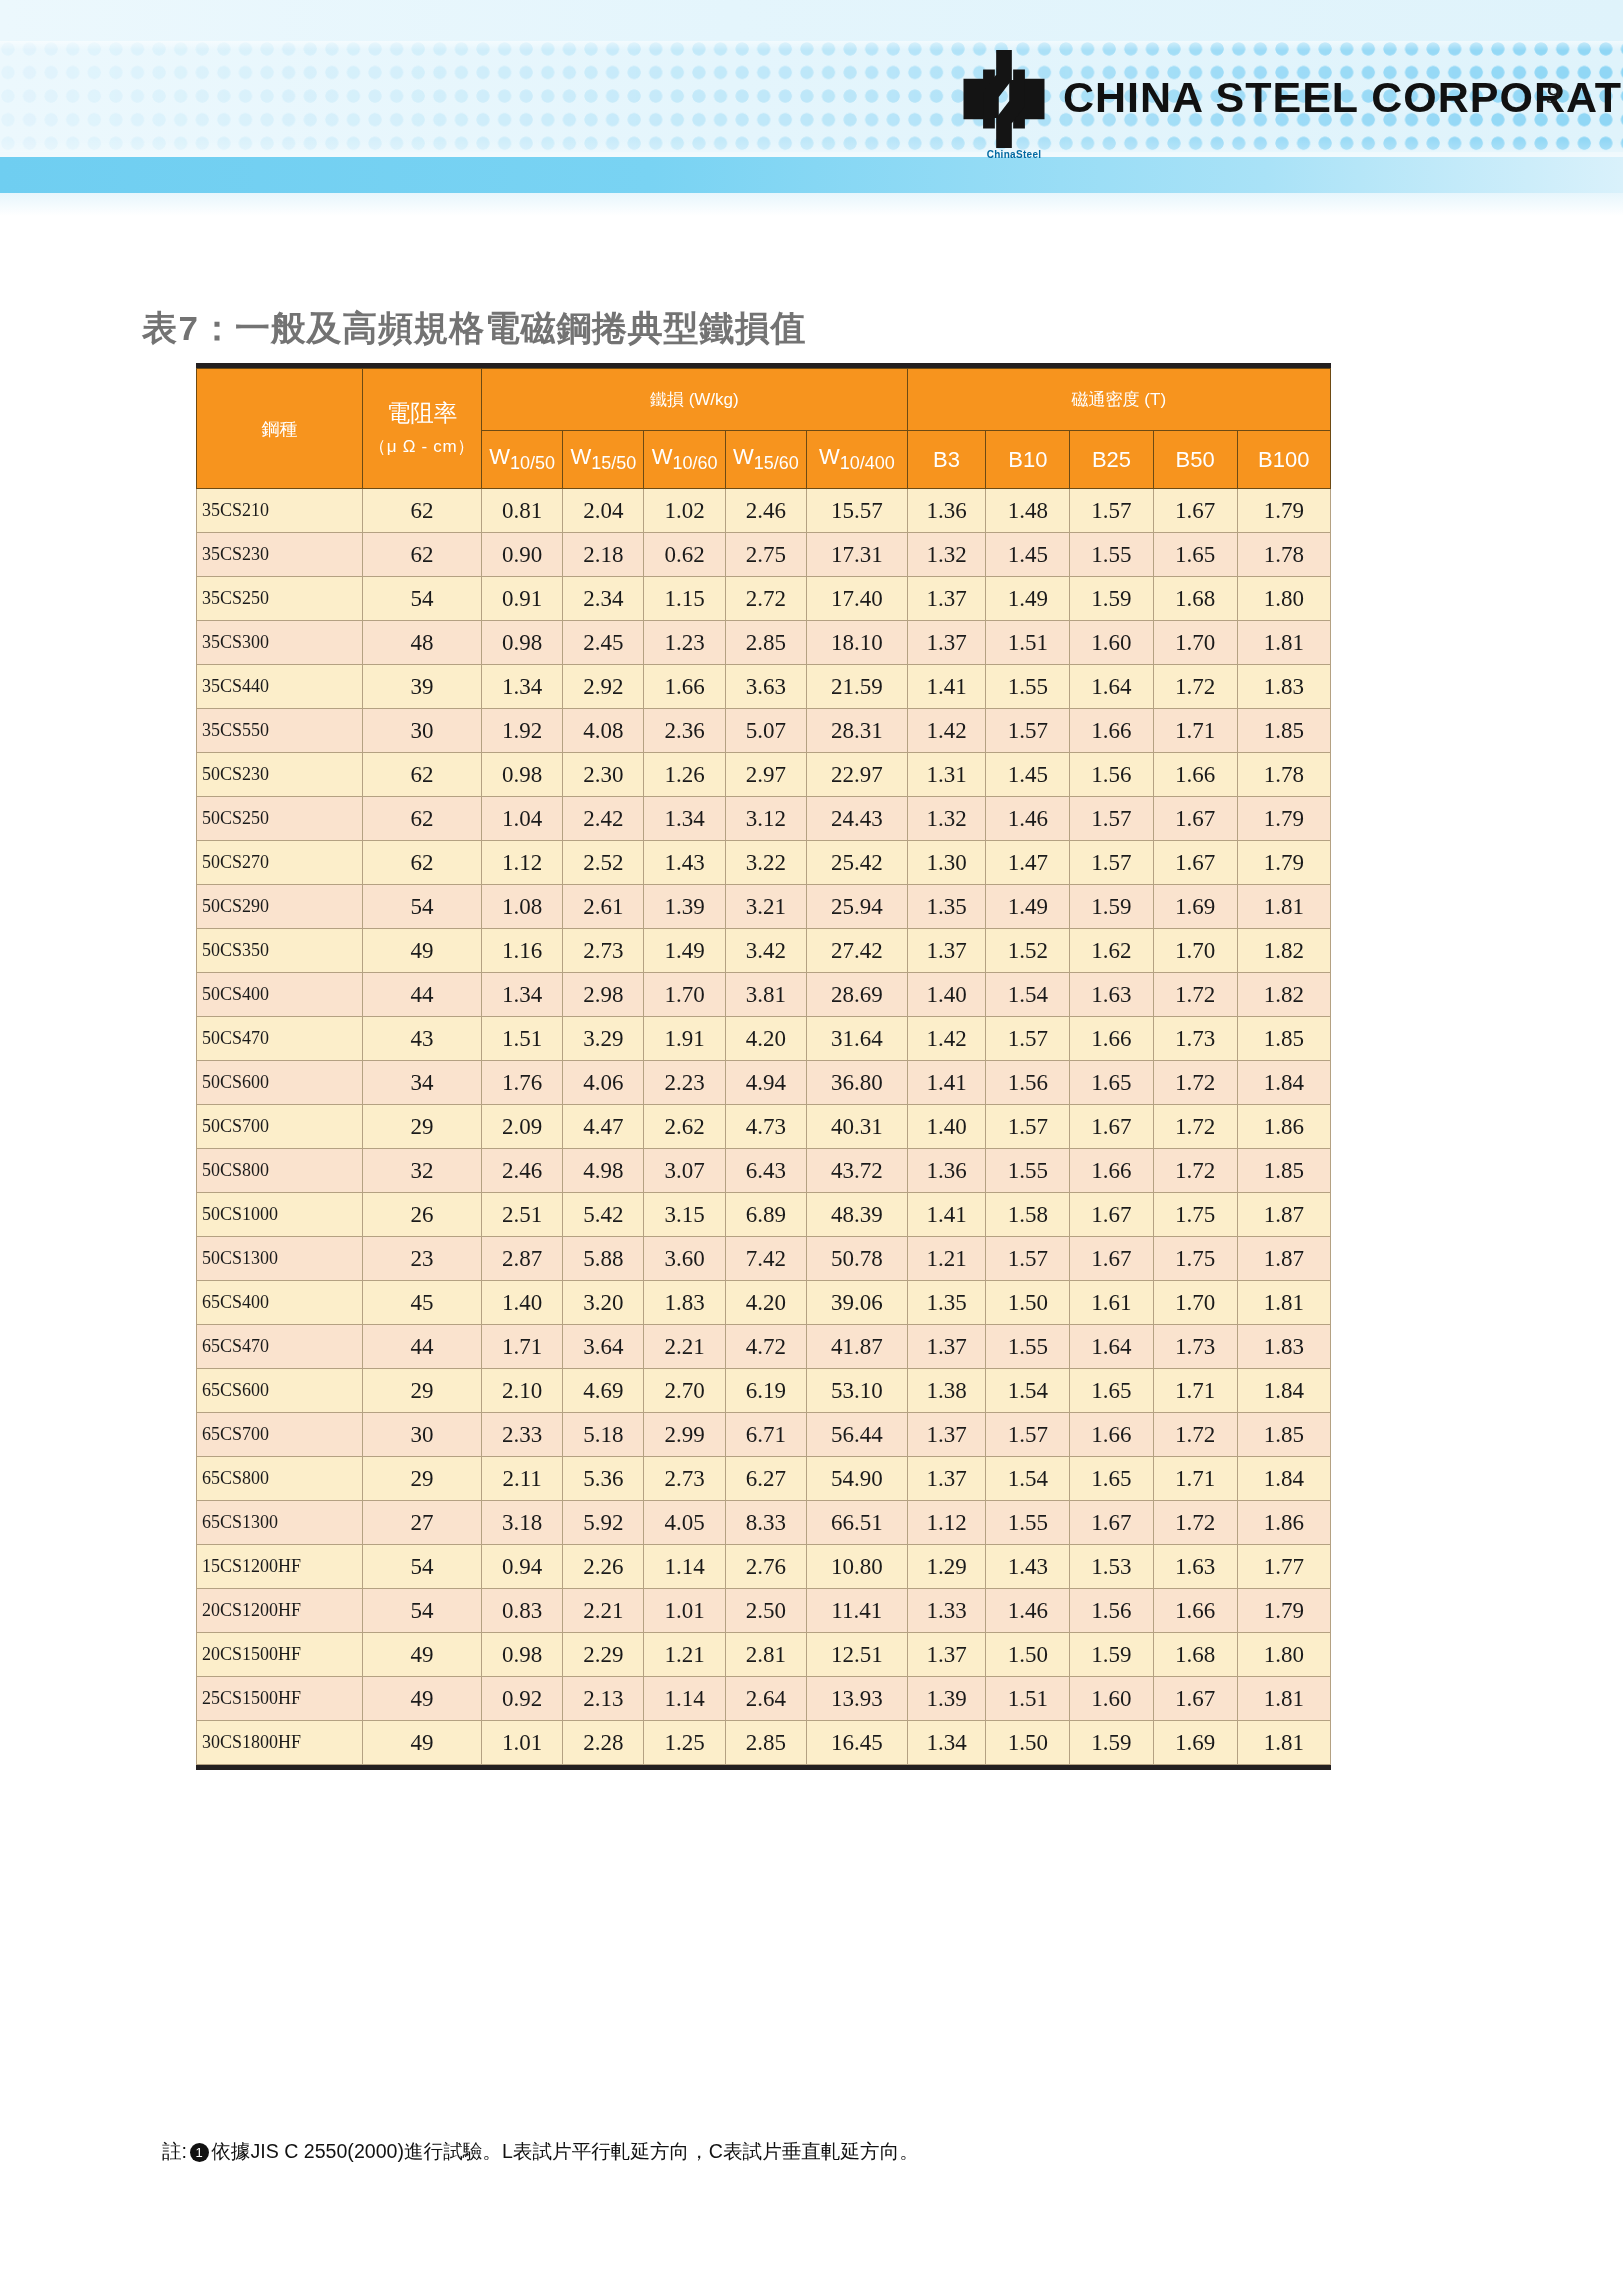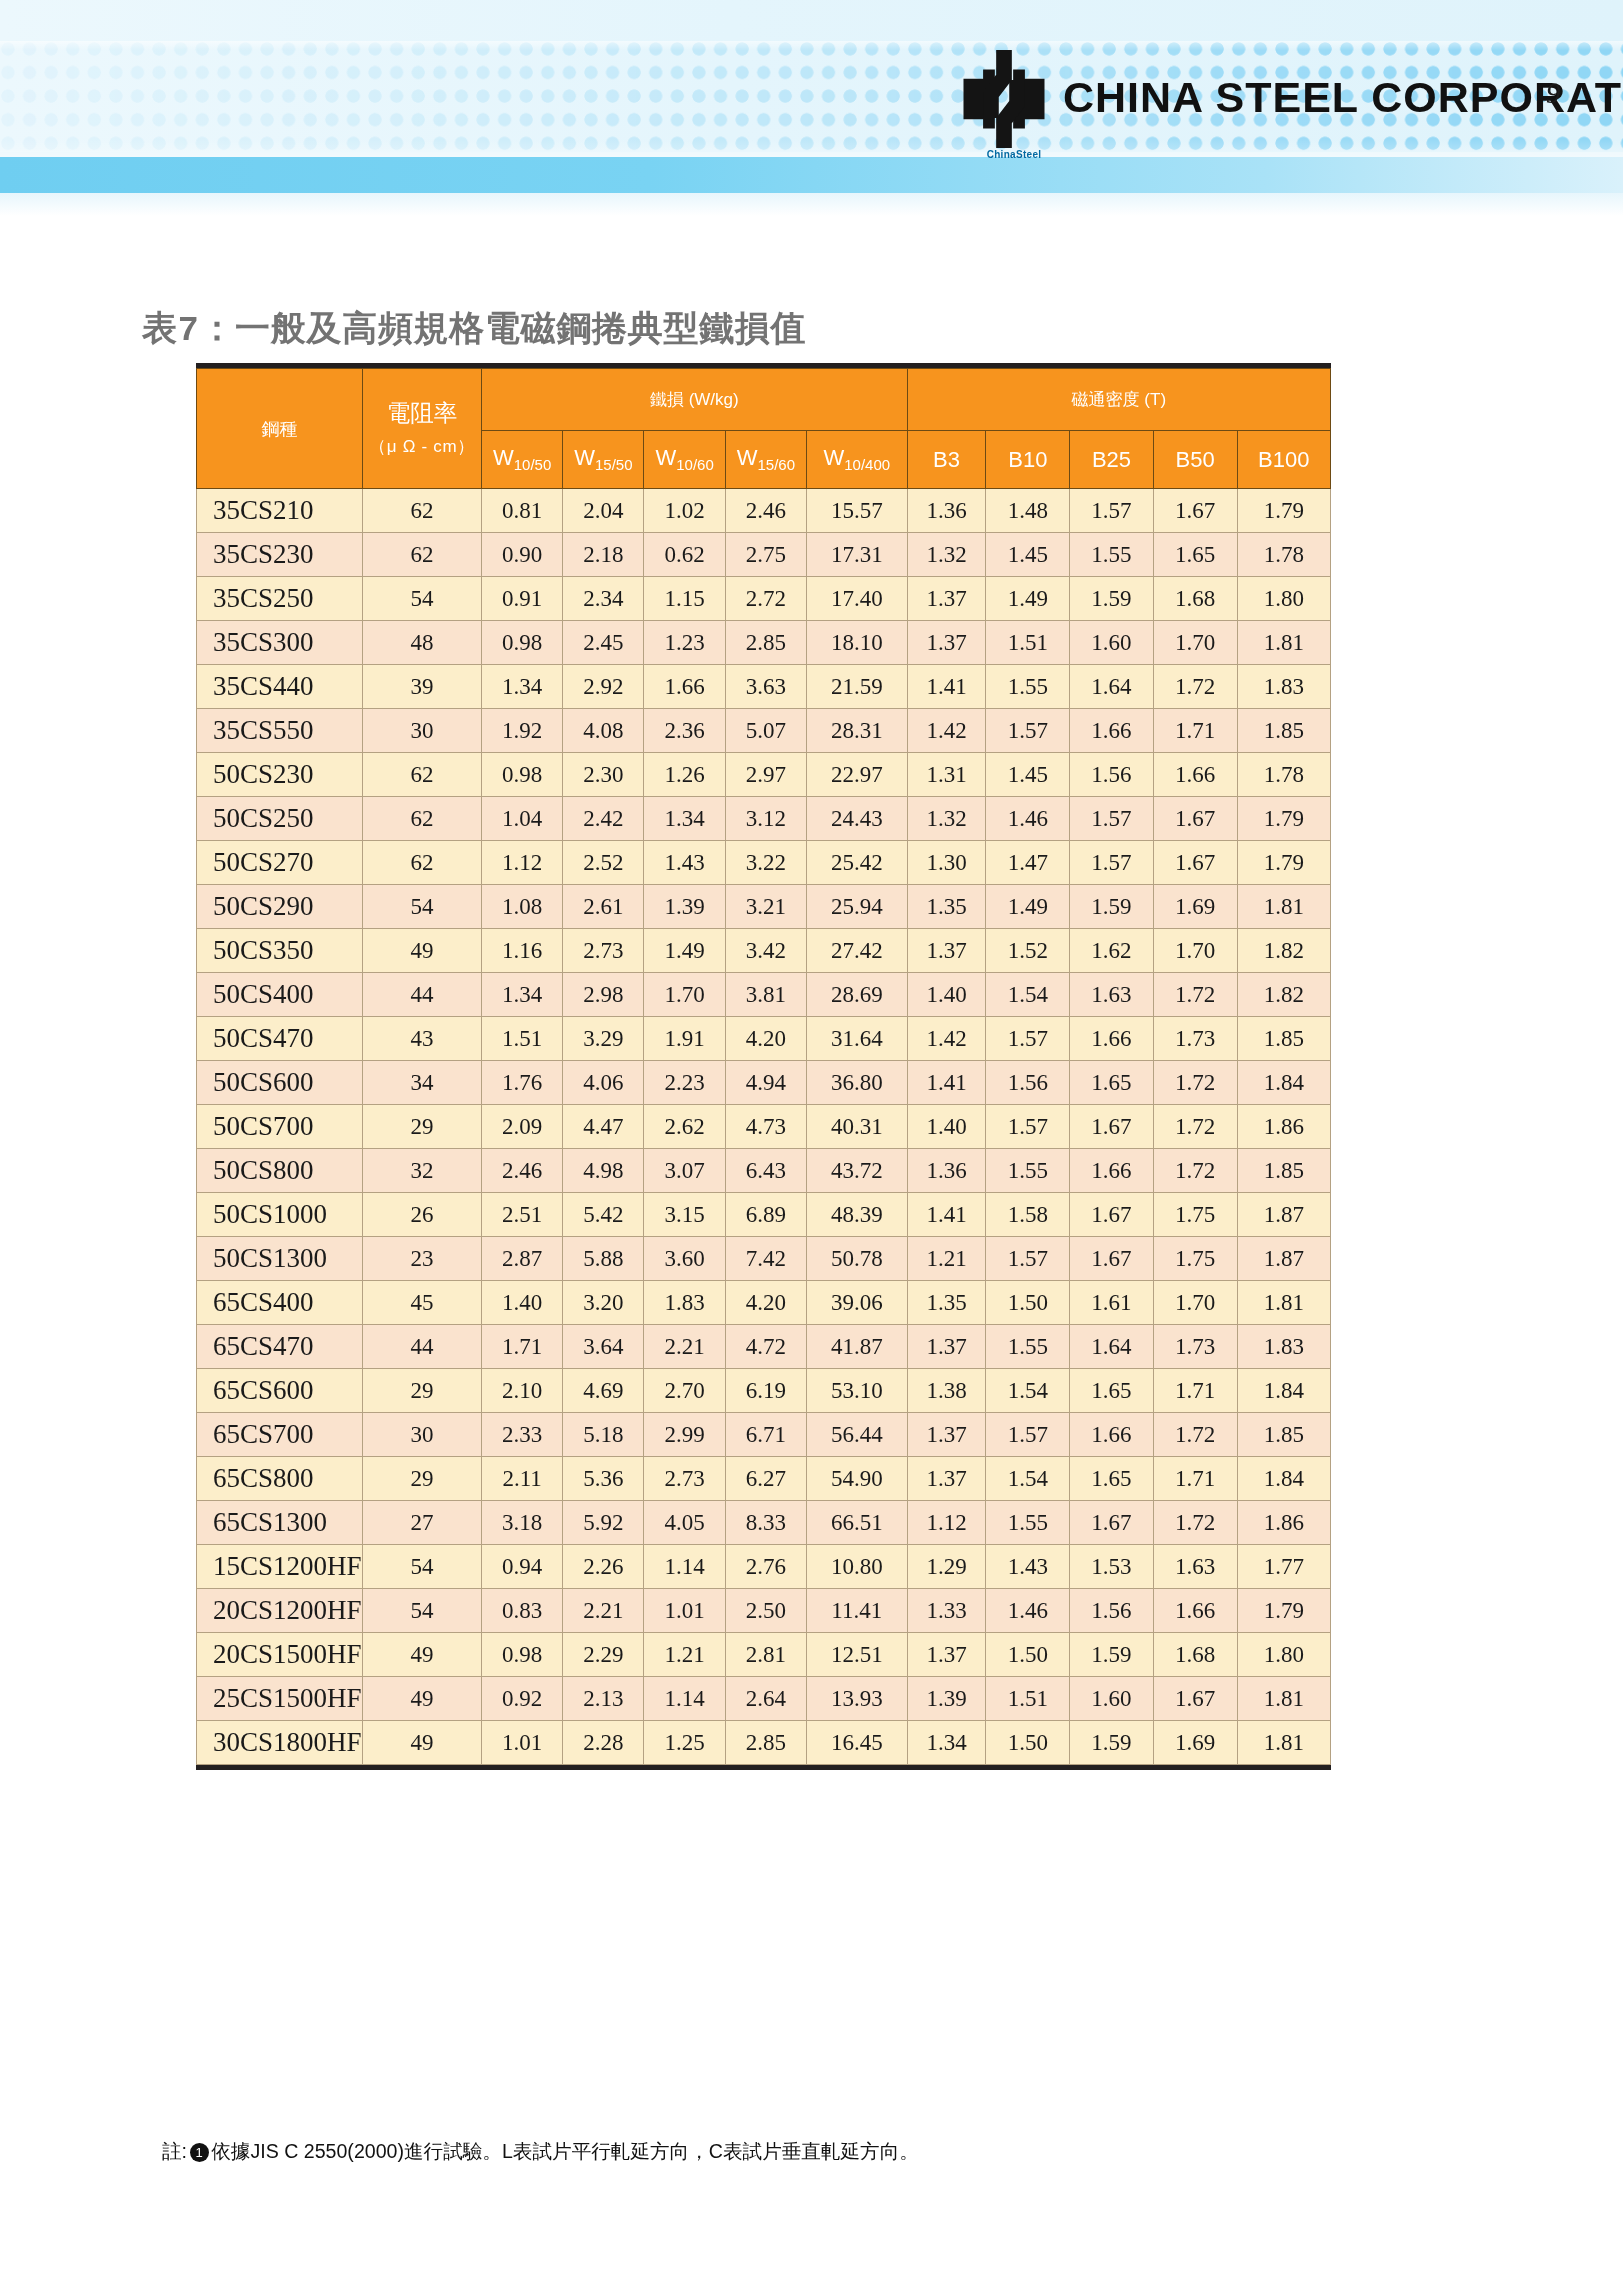--- a/index.html
+++ b/index.html
@@ -135,42 +135,42 @@
     font-weight: normal;
     border: 0.7px solid #6d4a13;
     text-align: center;
     vertical-align: middle;
   }
   .th-grade   { width: 137px; font-size: 18px; }
   .th-rho     { width: 98px; font-size: 23.6px; line-height: 1.35; margin-top: 22px; }
   .th-rho .unit { display:block; font-size: 17px; margin-top: 6.5px; letter-spacing: 0.7px; }
   .th-group   { font-size: 17px; height: 62px; }
   .th-sub     { font-size: 22px; height: 58px; }
-  .th-sub sub { font-size: 15px; letter-spacing: 0px; }
+  .th-sub sub { font-size: 18px; letter-spacing: 0px; }
 
   .col-w   { width: 67px; }
   .col-w4  { width: 83px; }
   .col-b   { width: 69px; }
   .col-b3  { width: 65px; }
   .col-b100{ width: 77px; }
 
   table.t7 tbody td {
     border: 0.7px solid #b4a182;
     height: 44px;
     font-family: "Liberation Serif", "DejaVu Serif", serif;
     font-size: 23px;
     color: #1a1a1a;
     text-align: center;
     vertical-align: middle;
     padding: 0;
   }
   table.t7 tbody td.grade {
     text-align: left;
-    padding-left: 16px;
-    font-size: 27px;
+    padding-left: 5px;
+    font-size: 18px;
   }
   table.t7 tbody tr.odd  td { background: #FCEECA; }
   table.t7 tbody tr.even td { background: #FAE3CE; }
 
   
   .tbl-wrap { border-top: 5.9px solid #231f20; border-bottom: 5.9px solid #231f20; }
   table.t7 tbody tr:first-child td { border-top: 0.7px solid #6d4a13; }
 
   
   .notes {

